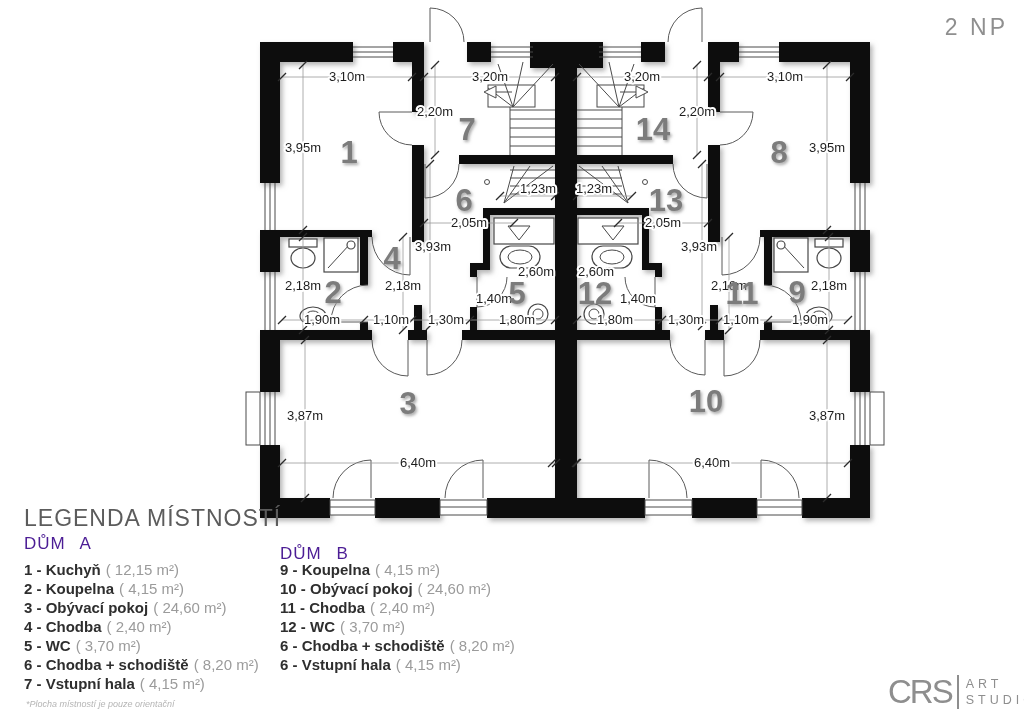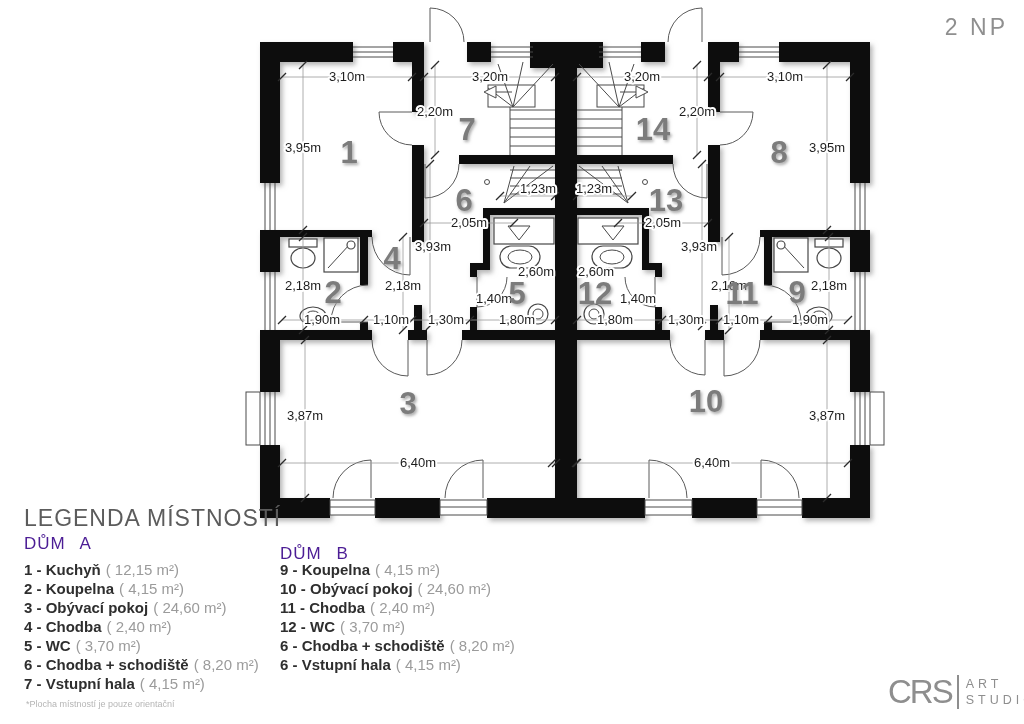--- a/index.html
+++ b/index.html
@@ -20,21 +20,21 @@
   .dimt{font-family:"Liberation Sans",sans-serif;font-size:13px;fill:#1d1d1d;text-anchor:middle;
         paint-order:stroke;stroke:#ffffff;stroke-width:4px;stroke-linejoin:round;}
   .rn{font-family:"Liberation Sans",sans-serif;font-size:31px;font-weight:bold;fill:#7c7c7c;text-anchor:middle;}
   .ah{fill:#ffffff;stroke:#4a4a4a;stroke-width:1;}
   .legend-title{position:absolute;left:24px;top:505px;font-size:23px;color:#5c5c5c;letter-spacing:1px;}
   .house-title{position:absolute;font-size:17px;color:#4c1d95;letter-spacing:1px;word-spacing:9px;text-align:center;}
   .items{position:absolute;top:560px;}
   .li{font-size:15px;line-height:19px;white-space:nowrap;}
   .nm{font-weight:bold;color:#2e2e2e;text-align:right;}
   .ar{color:#9b9b9b;margin-left:5px;}
-  .footnote{position:absolute;left:26px;top:699px;font-size:9px;color:#b5b5b5;}
+  .footnote{position:absolute;left:26px;top:699px;font-size:9px;color:#b5b5b5;font-style:italic;}
   .logo{position:absolute;left:888px;top:673px;display:flex;align-items:center;}
   .brand{font-size:33px;font-weight:normal;color:#8e8e8e;letter-spacing:-2px;}
   .logo-bar{width:2px;height:34px;background:#8e8e8e;margin:0 7px 0 5px;}
   .logo-col span{display:block;font-size:12.5px;color:#8e8e8e;letter-spacing:4px;line-height:16px;}
 </style>
 </head>
 <body>
 
 <div class="page">
 

